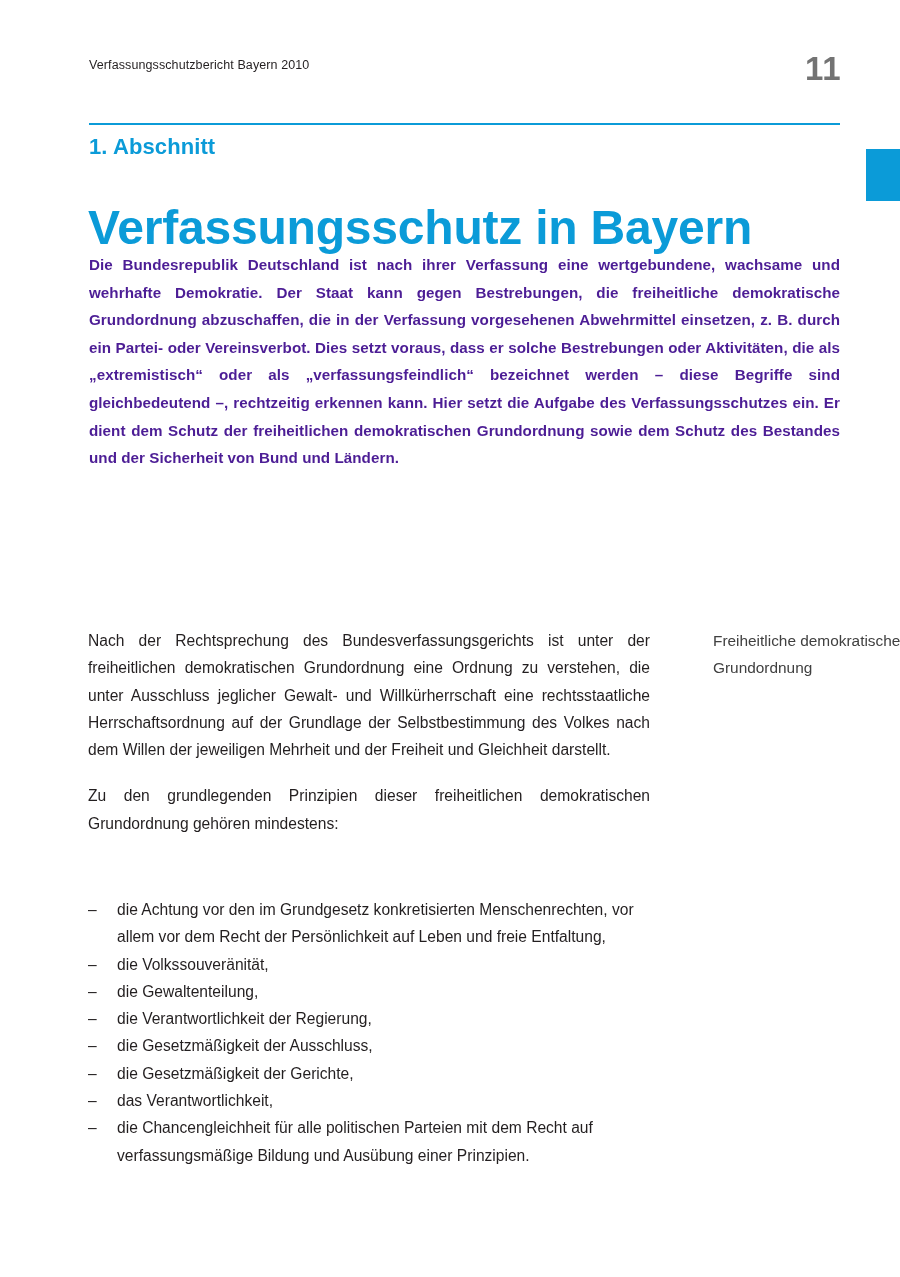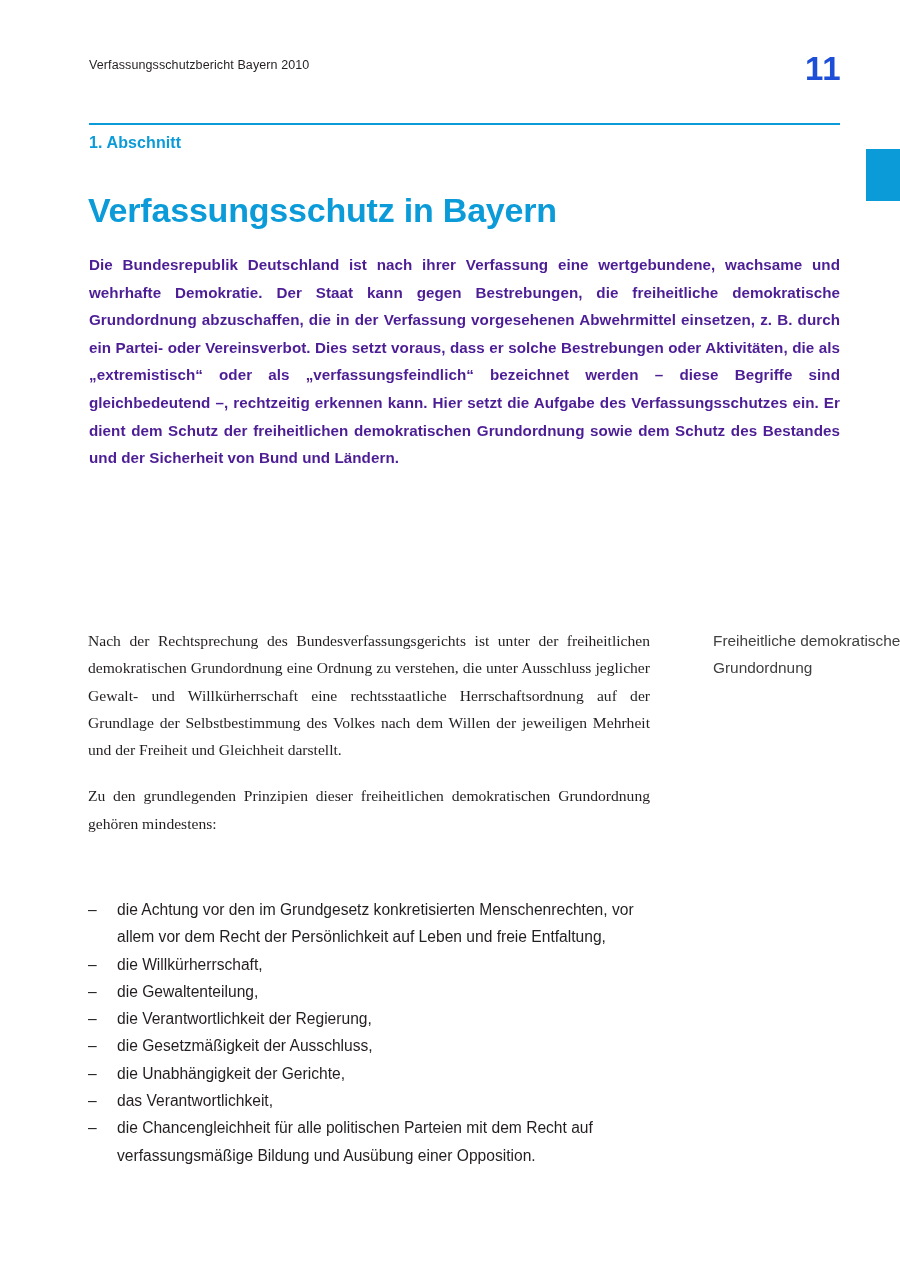--- a/index.html
+++ b/index.html
@@ -31,21 +31,21 @@
     letter-spacing: 0.1px;
     color: #231f20;
     white-space: nowrap;
   }
   .folio {
     position: absolute;
     right: 59px;
     top: 50px;
     font-size: 33px;
     font-weight: bold;
-    color: #1d4ed8;
+    color: #737373;
     letter-spacing: 0.5px;
   }
 
   
   .rule {
     position: absolute;
     left: 89px;
     top: 123px;
     width: 751px;
     height: 2px;
@@ -60,30 +60,30 @@
     width: 34px;
     height: 52px;
     background: #0b9bd8;
   }
 
   
   .section-label {
     position: absolute;
     left: 89px;
     top: 134px;
-    font-size: 16px;
+    font-size: 22px;
     font-weight: bold;
     color: #0b9bd8;
     letter-spacing: 0.1px;
   }
   .doc-title {
     position: absolute;
     left: 88px;
     top: 168px;
-    font-size: 34px;
+    font-size: 48px;
     font-weight: bold;
     color: #0b9bd8;
     letter-spacing: -0.2px;
     white-space: nowrap;
   }
 
   
   .lead {
     position: absolute;
     left: 89px;
@@ -100,21 +100,20 @@
 
   
   .body-col {
     position: absolute;
     left: 88px;
     top: 627px;
     width: 562px;
     font-size: 15.6px;
     line-height: 27.3px;
     color: #231f20;
-    font-family: Liberation Serif, serif;
   }
   .body-col p {
     margin: 0 0 19px 0;
     text-align: justify;
     text-justify: inter-word;
   }
   .body-col p.last {
     margin-bottom: 16px;
   }
 
@@ -179,41 +178,41 @@
     <p class="last">Zu den grundlegenden Prinzipien dieser freiheitlichen demokratischen Grundordnung gehören mindestens:</p>
   </div>
 
   <div class="dash-list">
     <div class="dash-item">
       <span class="dash">–</span>
       <span class="txt">die Achtung vor den im Grundgesetz konkretisierten Menschenrechten, vor allem vor dem Recht der Persönlichkeit auf Leben und freie Entfaltung,</span>
     </div>
     <div class="dash-item">
       <span class="dash">–</span>
-      <span class="txt">die Willkürherrschaft,</span>
+      <span class="txt">die Volkssouveränität,</span>
     </div>
     <div class="dash-item">
       <span class="dash">–</span>
       <span class="txt">die Gewaltenteilung,</span>
     </div>
     <div class="dash-item">
       <span class="dash">–</span>
       <span class="txt">die Verantwortlichkeit der Regierung,</span>
     </div>
     <div class="dash-item">
       <span class="dash">–</span>
       <span class="txt">die Gesetzmäßigkeit der Ausschluss,</span>
     </div>
     <div class="dash-item">
       <span class="dash">–</span>
-      <span class="txt">die Unabhängigkeit der Gerichte,</span>
+      <span class="txt">die Gesetzmäßigkeit der Gerichte,</span>
     </div>
     <div class="dash-item">
       <span class="dash">–</span>
       <span class="txt">das Verantwortlichkeit,</span>
     </div>
     <div class="dash-item">
       <span class="dash">–</span>
-      <span class="txt">die Chancengleichheit für alle politischen Parteien mit dem Recht auf verfassungsmäßige Bildung und Ausübung einer Opposition.</span>
+      <span class="txt">die Chancengleichheit für alle politischen Parteien mit dem Recht auf verfassungsmäßige Bildung und Ausübung einer Prinzipien.</span>
     </div>
   </div>
 
 </div>
 
 </body></html>

